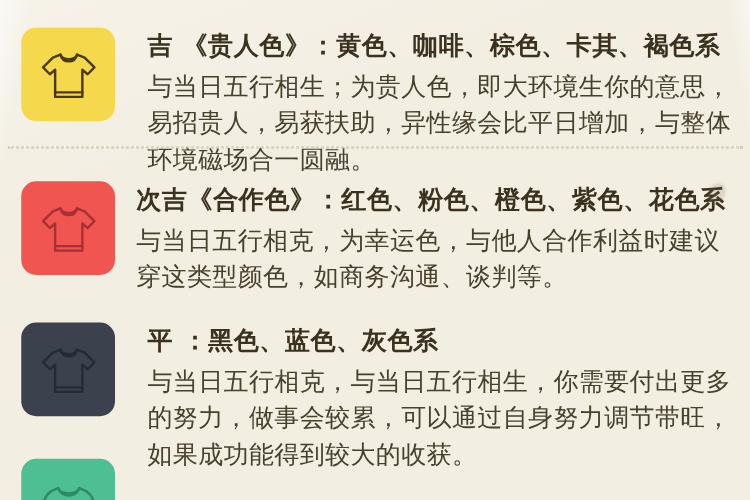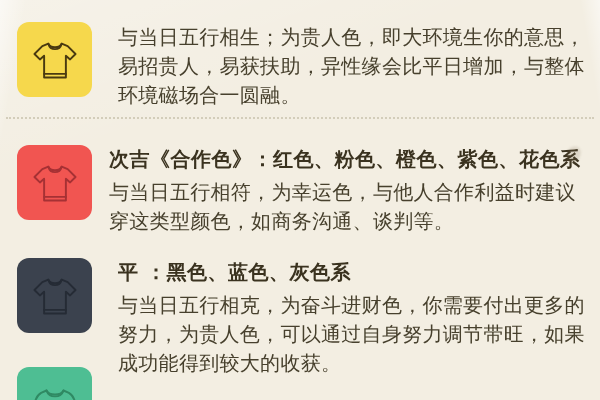--- a/index.html
+++ b/index.html
@@ -74,51 +74,52 @@
 
   <div class="section sec-1">
     <div class="icon-tile" style="background: rgb(246, 216, 76);">
       <svg viewBox="0 0 48 48" aria-hidden="true">
         <path d="M18.5,10.5 C20,14.5 28,14.5 29.5,10.5 L34.5,12.5 L41,19 L36.5,23.5 L33,20.5 L33,38.5 L15,38.5 L15,20.5 L11.5,23.5 L7,19 L13.5,12.5 Z" stroke="#4a3a10"></path>
         <path d="M18.5,10.5 C20,16.5 28,16.5 29.5,10.5" stroke="#4a3a10"></path>
         <path d="M15,35.5 L33,35.5" stroke="#4a3a10"></path>
       </svg>
     </div>
     <div class="sec-text">
+      <p class="sec-heading">吉 《贵人色》：黄色、咖啡、棕色、卡其、褐色系</p>
       <p class="sec-body">与当日五行相生；为贵人色，即大环境生你的意思，易招贵人，易获扶助，异性缘会比平日增加，与整体环境磁场合一圆融。</p>
     </div>
   </div>
 
   <div class="divider"></div>
 
   <div class="section sec-2">
     <div class="icon-tile" style="background: rgb(241, 85, 81);">
       <svg viewBox="0 0 48 48" aria-hidden="true">
         <path d="M18.5,10.5 C20,14.5 28,14.5 29.5,10.5 L34.5,12.5 L41,19 L36.5,23.5 L33,20.5 L33,38.5 L15,38.5 L15,20.5 L11.5,23.5 L7,19 L13.5,12.5 Z" stroke="#a63134"></path>
         <path d="M18.5,10.5 C20,16.5 28,16.5 29.5,10.5" stroke="#a63134"></path>
         <path d="M15,35.5 L33,35.5" stroke="#a63134"></path>
       </svg>
     </div>
     <div class="sec-text">
       <p class="sec-heading">次吉《合作色》：红色、粉色、橙色、紫色、花色系</p>
-      <p class="sec-body">与当日五行相符，为幸运色，与他人合作利益时建议穿这类型颜色，如商务沟通、谈判等。</p>
+      <p class="sec-body">与当日五行相克，为幸运色，与他人合作利益时建议穿这类型颜色，如商务沟通、谈判等。</p>
     </div>
   </div>
 
   <div class="section sec-3">
     <div class="icon-tile" style="background: rgb(59, 66, 78);">
       <svg viewBox="0 0 48 48" aria-hidden="true">
         <path d="M18.5,10.5 C20,14.5 28,14.5 29.5,10.5 L34.5,12.5 L41,19 L36.5,23.5 L33,20.5 L33,38.5 L15,38.5 L15,20.5 L11.5,23.5 L7,19 L13.5,12.5 Z" stroke="#252b35"></path>
         <path d="M18.5,10.5 C20,16.5 28,16.5 29.5,10.5" stroke="#252b35"></path>
         <path d="M15,35.5 L33,35.5" stroke="#252b35"></path>
       </svg>
     </div>
     <div class="sec-text">
       <p class="sec-heading">平 ：黑色、蓝色、灰色系</p>
-      <p class="sec-body">与当日五行相克，为奋斗进财色，你需要付出更多的努力，为贵人色，可以通过自身努力调节带旺，如果成功能得到较大的收获。</p>
+      <p class="sec-body">与当日五行相克，与当日五行相生，你需要付出更多的努力，做事会较累，可以通过自身努力调节带旺，如果成功能得到较大的收获。</p>
     </div>
   </div>
 
   <div class="section sec-4">
     <div class="icon-tile" style="background: rgb(78, 190, 147);">
       <svg viewBox="0 0 48 48" aria-hidden="true">
         <path d="M17,12 C19,16.5 29,16.5 31,12 L35.5,14 C39.5,16.5 41,21 41,26 L41,40 L35,40 L35,44 L13,44 L13,40 L7,40 L7,26 C7,21 8.5,16.5 12.5,14 Z" stroke="#2f8a63"></path>
         <path d="M17,12 C19,18.5 29,18.5 31,12" stroke="#2f8a63"></path>
         <path d="M13,30 L13,40 M35,30 L35,40" stroke="#2f8a63"></path>
       </svg>

